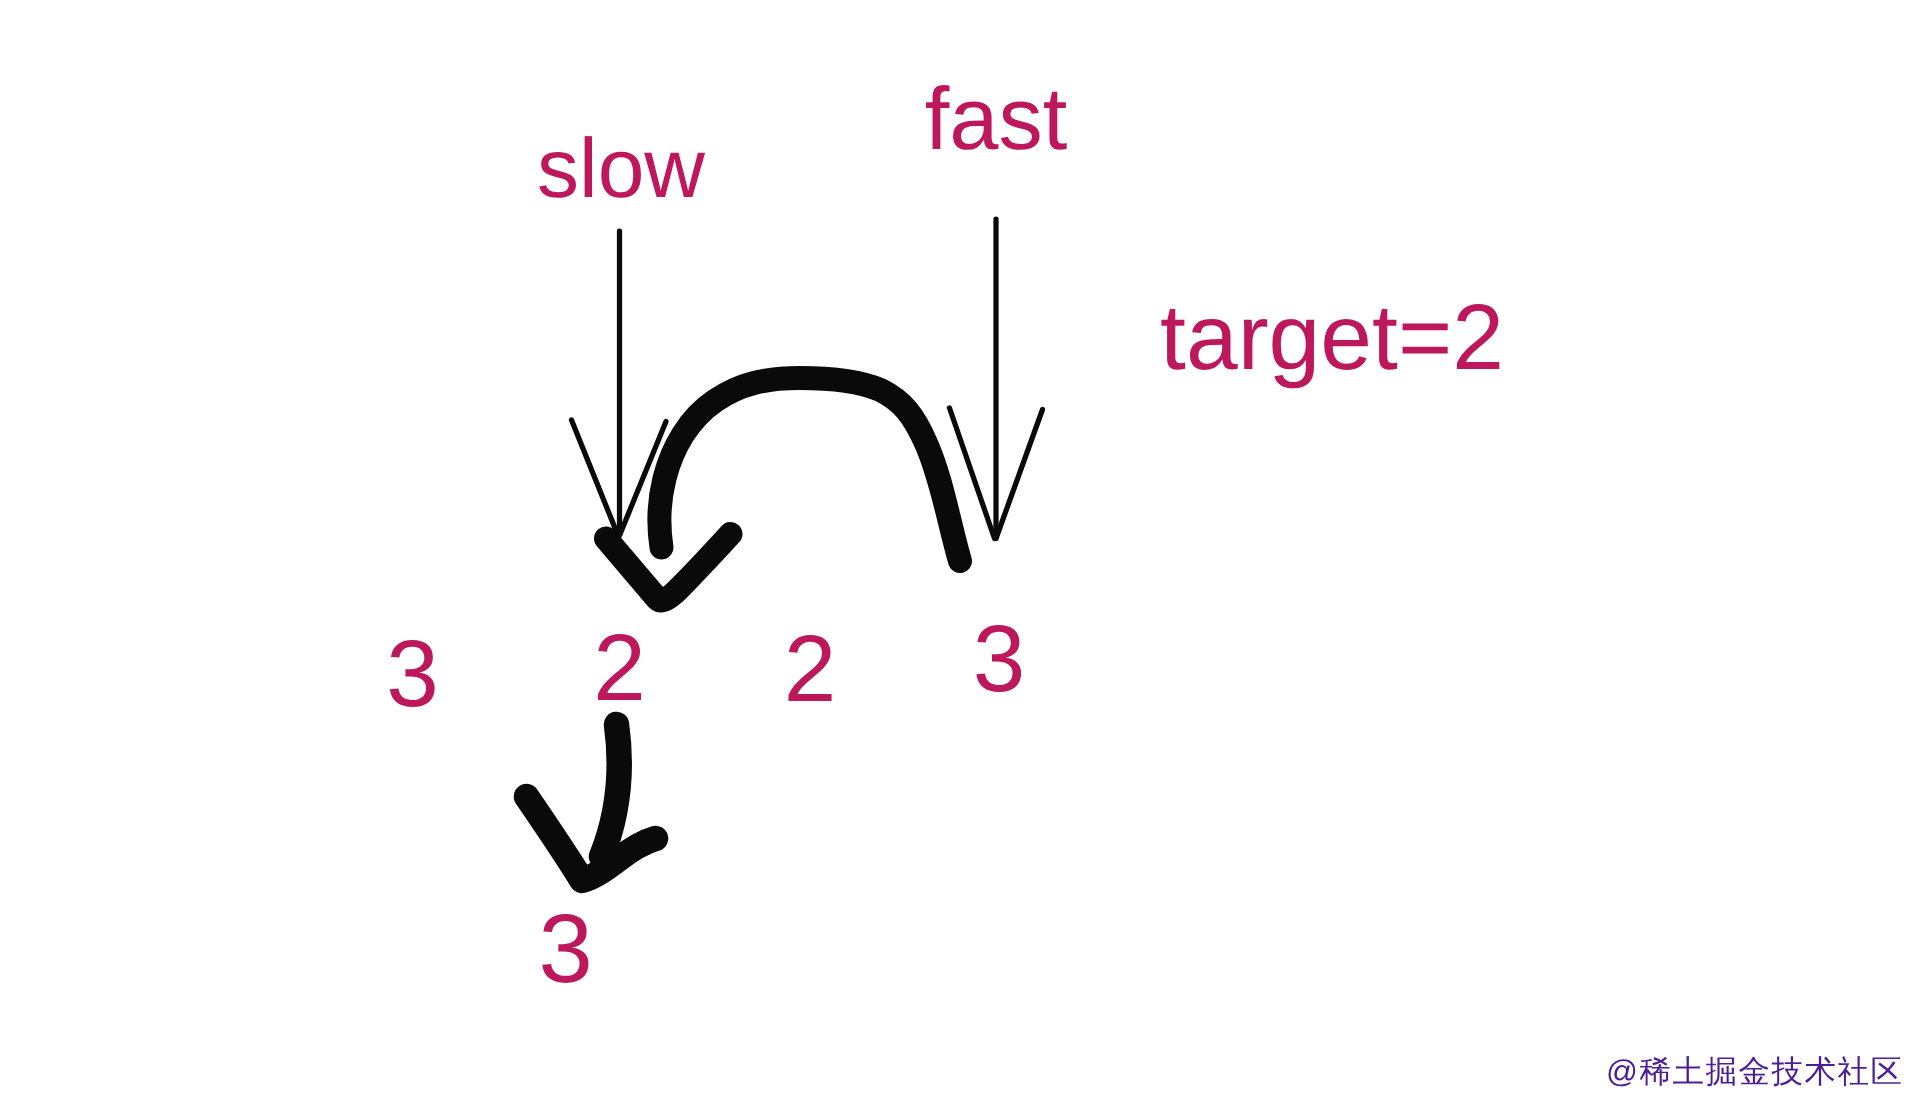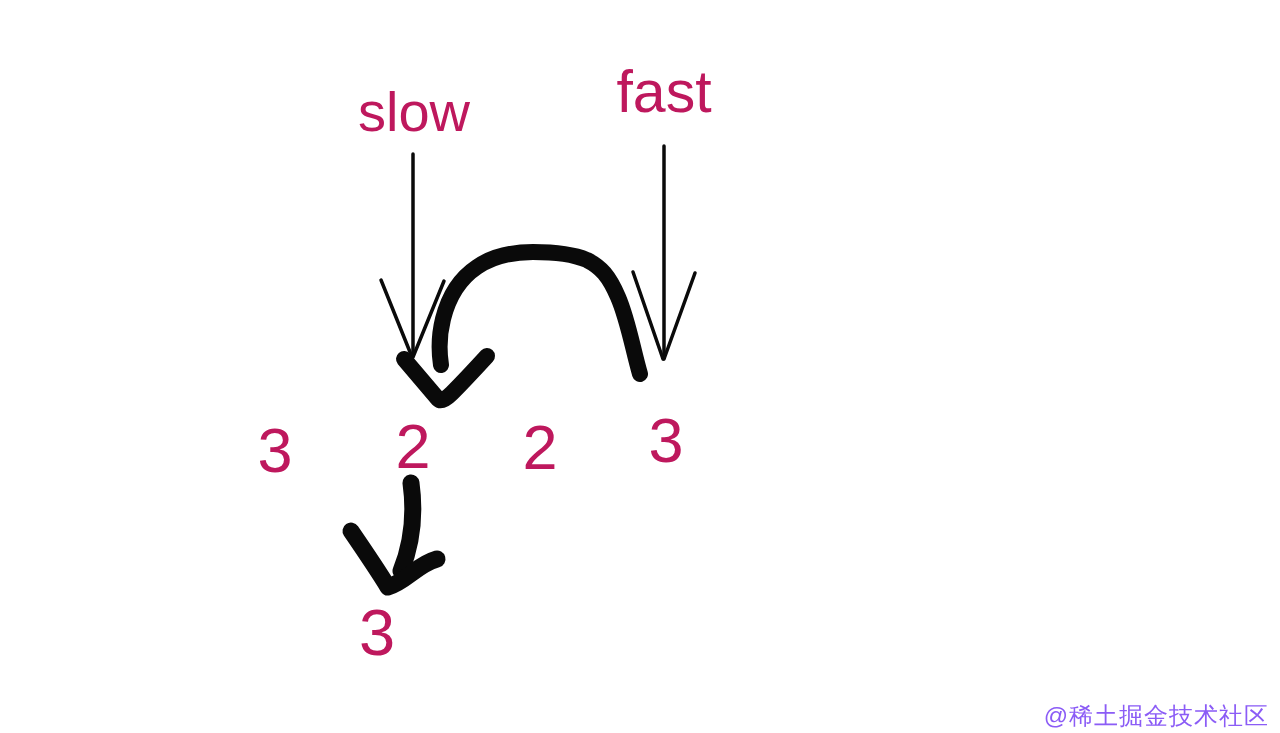--- a/index.html
+++ b/index.html
@@ -24,35 +24,35 @@
     height: 733px;
   }
   .label, .num {
     position: absolute;
     transform: translate(-50%, -50%);
     line-height: 1;
     white-space: nowrap;
     color: #be185d;
   }
   .label-slow   { left: 414px; top: 112px; font-size: 56px; }
-  .label-fast   { left: 664px; top: 92px;  font-size: 59px; }
+  .label-fast   { left: 664px; top: 80px;  font-size: 59px; }
   .label-target { left: 888px; top: 226px; font-size: 62px; }
   .num          { font-size: 63px; }
   .num-0 { left: 275px; top: 450px; }
   .num-1 { left: 413px; top: 446px; }
   .num-2 { left: 540px; top: 447px; }
   .num-3 { left: 666px; top: 440px; }
   .num-result { left: 377px; top: 632px; font-size: 65px; }
   .watermark {
     position: absolute;
     right: 11px;
     top: 702px;
-    font-size: 24px;
+    font-size: 21px;
     line-height: 1.2;
-    color: #8b5cf6;
+    color: #4c1d95;
     letter-spacing: 1px;
     margin-left: 44px;
   }
   .thin-stroke  { fill: none; stroke-width: 3.5; stroke-linecap: round; }
   .thick-stroke { fill: none; stroke-width: 16;  stroke-linecap: round; stroke-linejoin: round; }
   .thick-stroke-2 { fill: none; stroke-width: 17; stroke-linecap: round; stroke-linejoin: round; }
 </style>
 </head>
 <body>
 
@@ -80,20 +80,21 @@
     <g class="thick-stroke-2" stroke="#0a0a0a">
       <path d="M411 483 C415 512 413 541 401 571"></path>
       <path d="M351 531 C364 550 377 569 388 587 C396 585 404 579 412 573 C421 566 430 561 437 559"></path>
     </g>
   </svg>
 
   <div class="label label-slow">slow</div>
 
   <div class="label label-fast">fast</div>
 
+  <div class="label label-target">target=2</div>
 
   <div class="num num-0">3</div>
   <div class="num num-1">2</div>
   <div class="num num-2">2</div>
   <div class="num num-3">3</div>
 
   <div class="num num-result">3</div>
 
   <div class="watermark">@稀土掘金技术社区</div>
 

